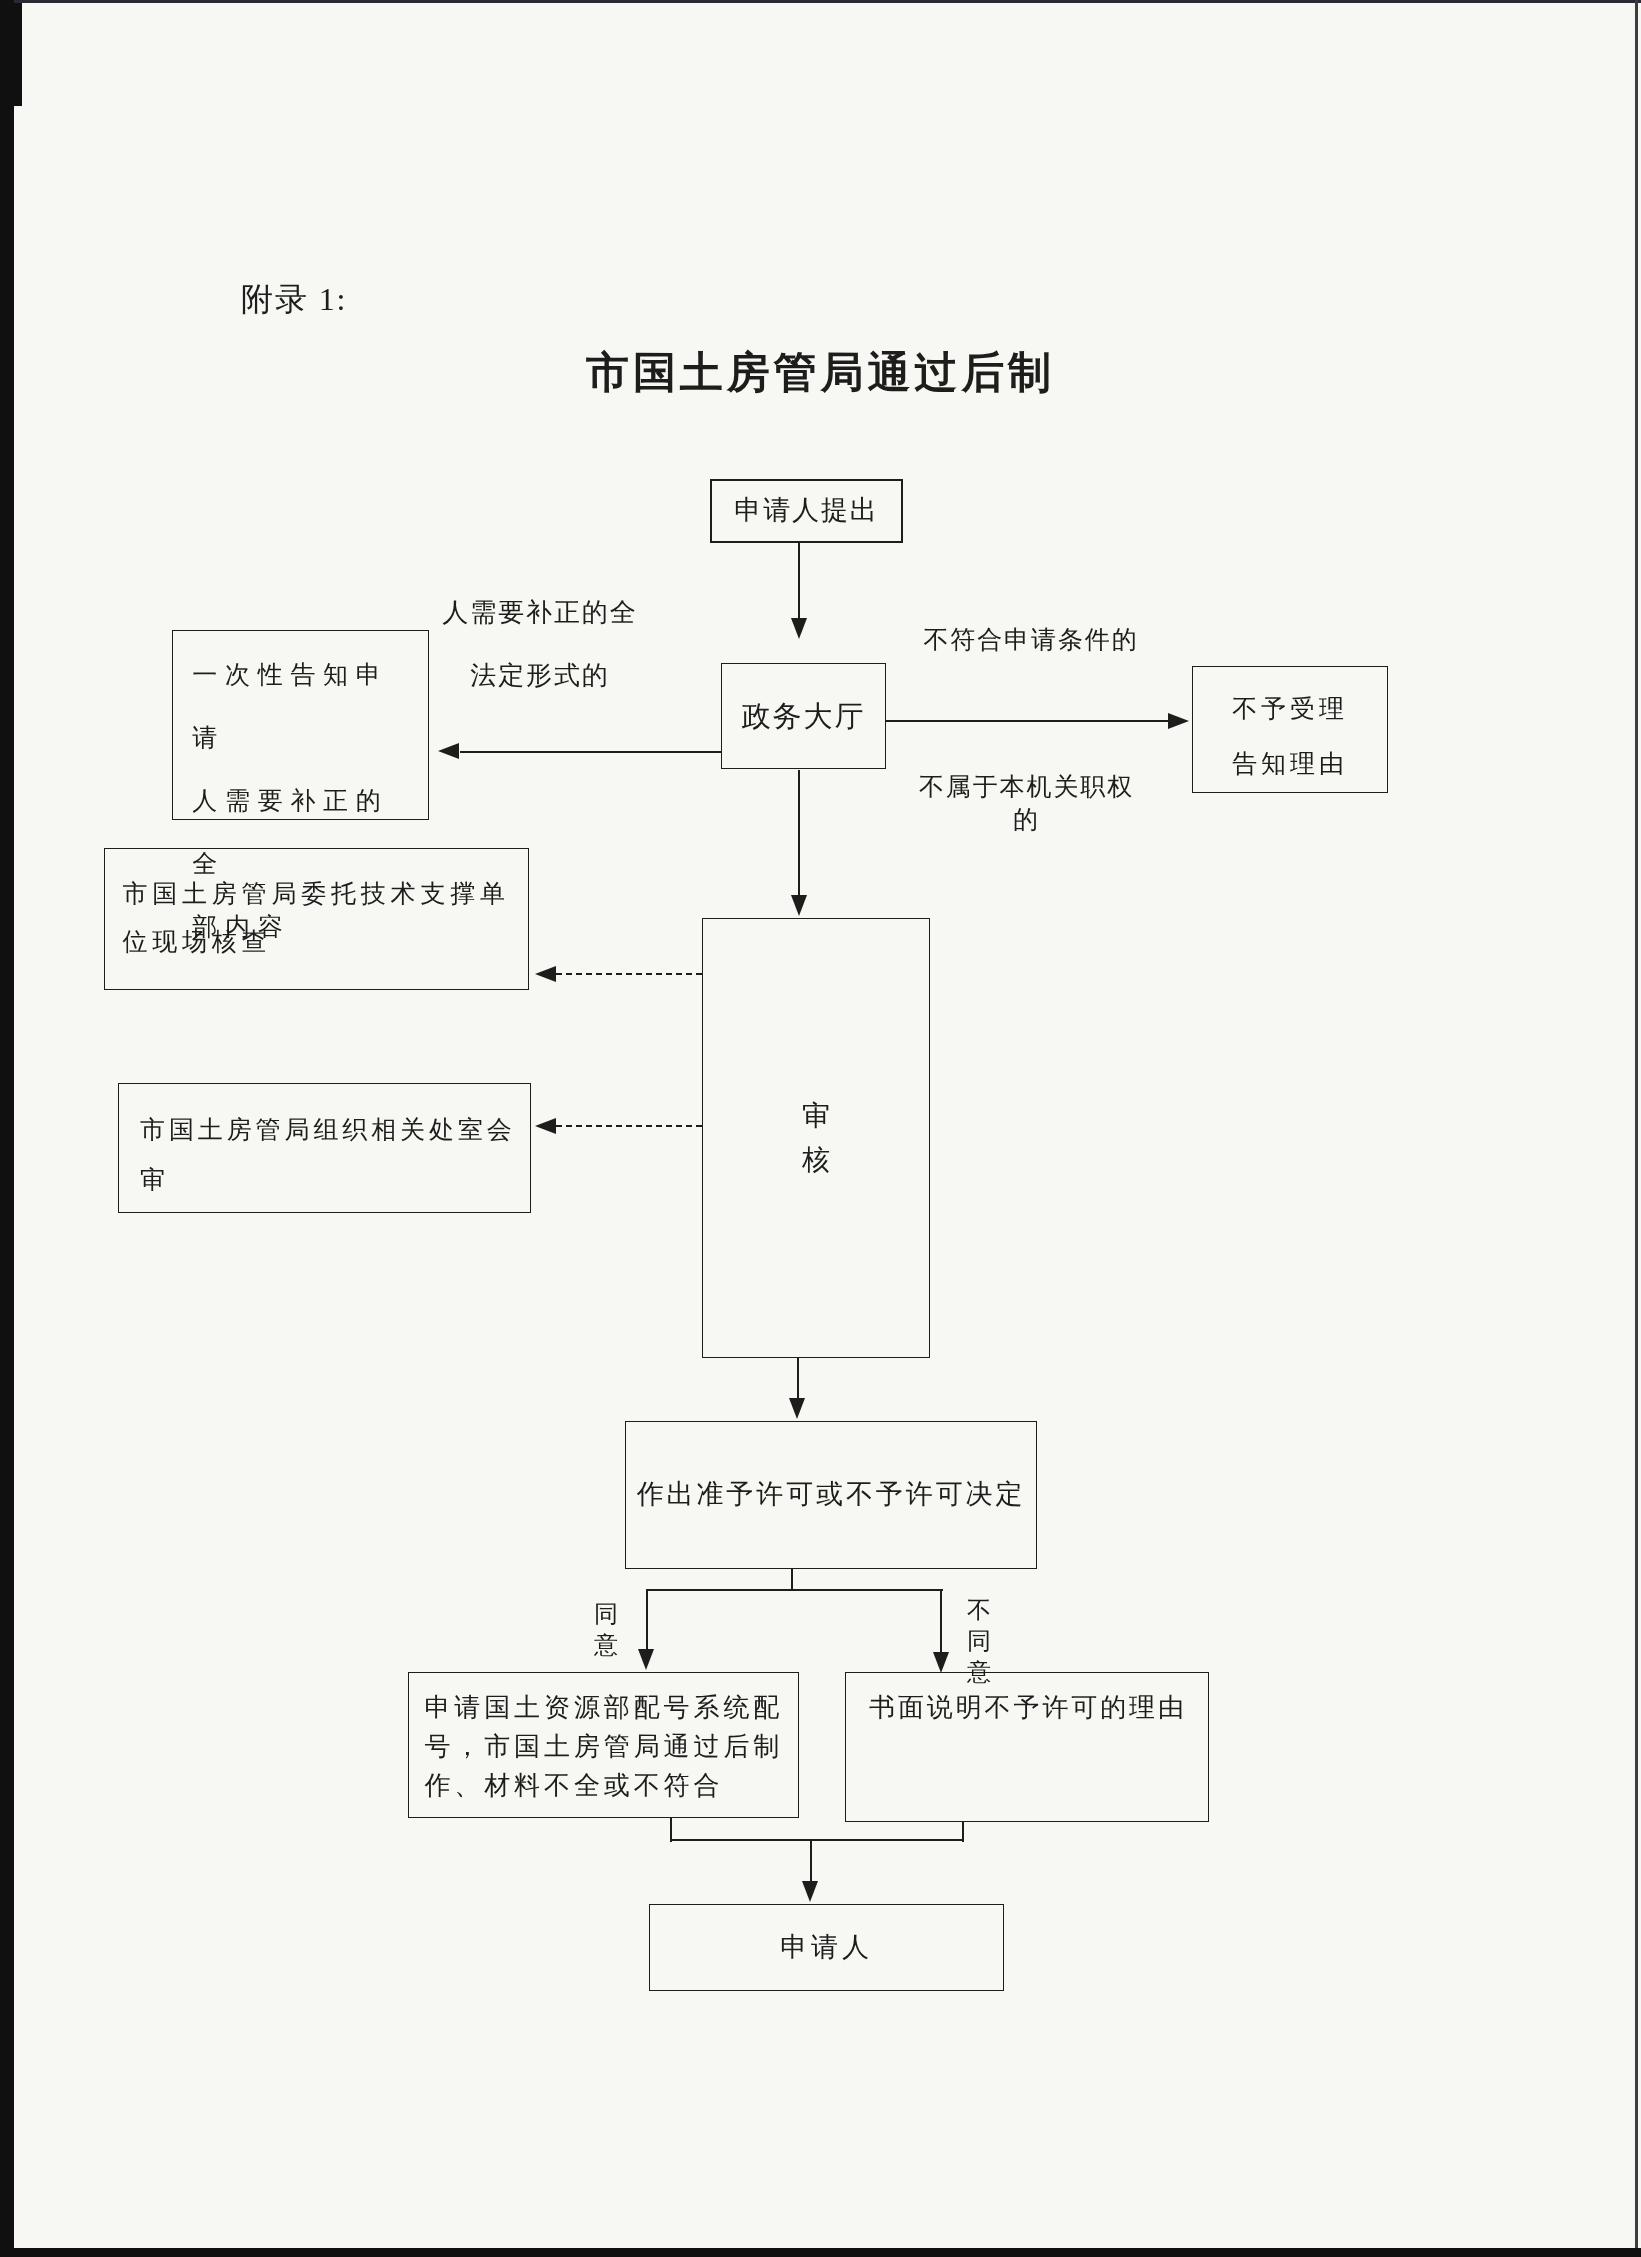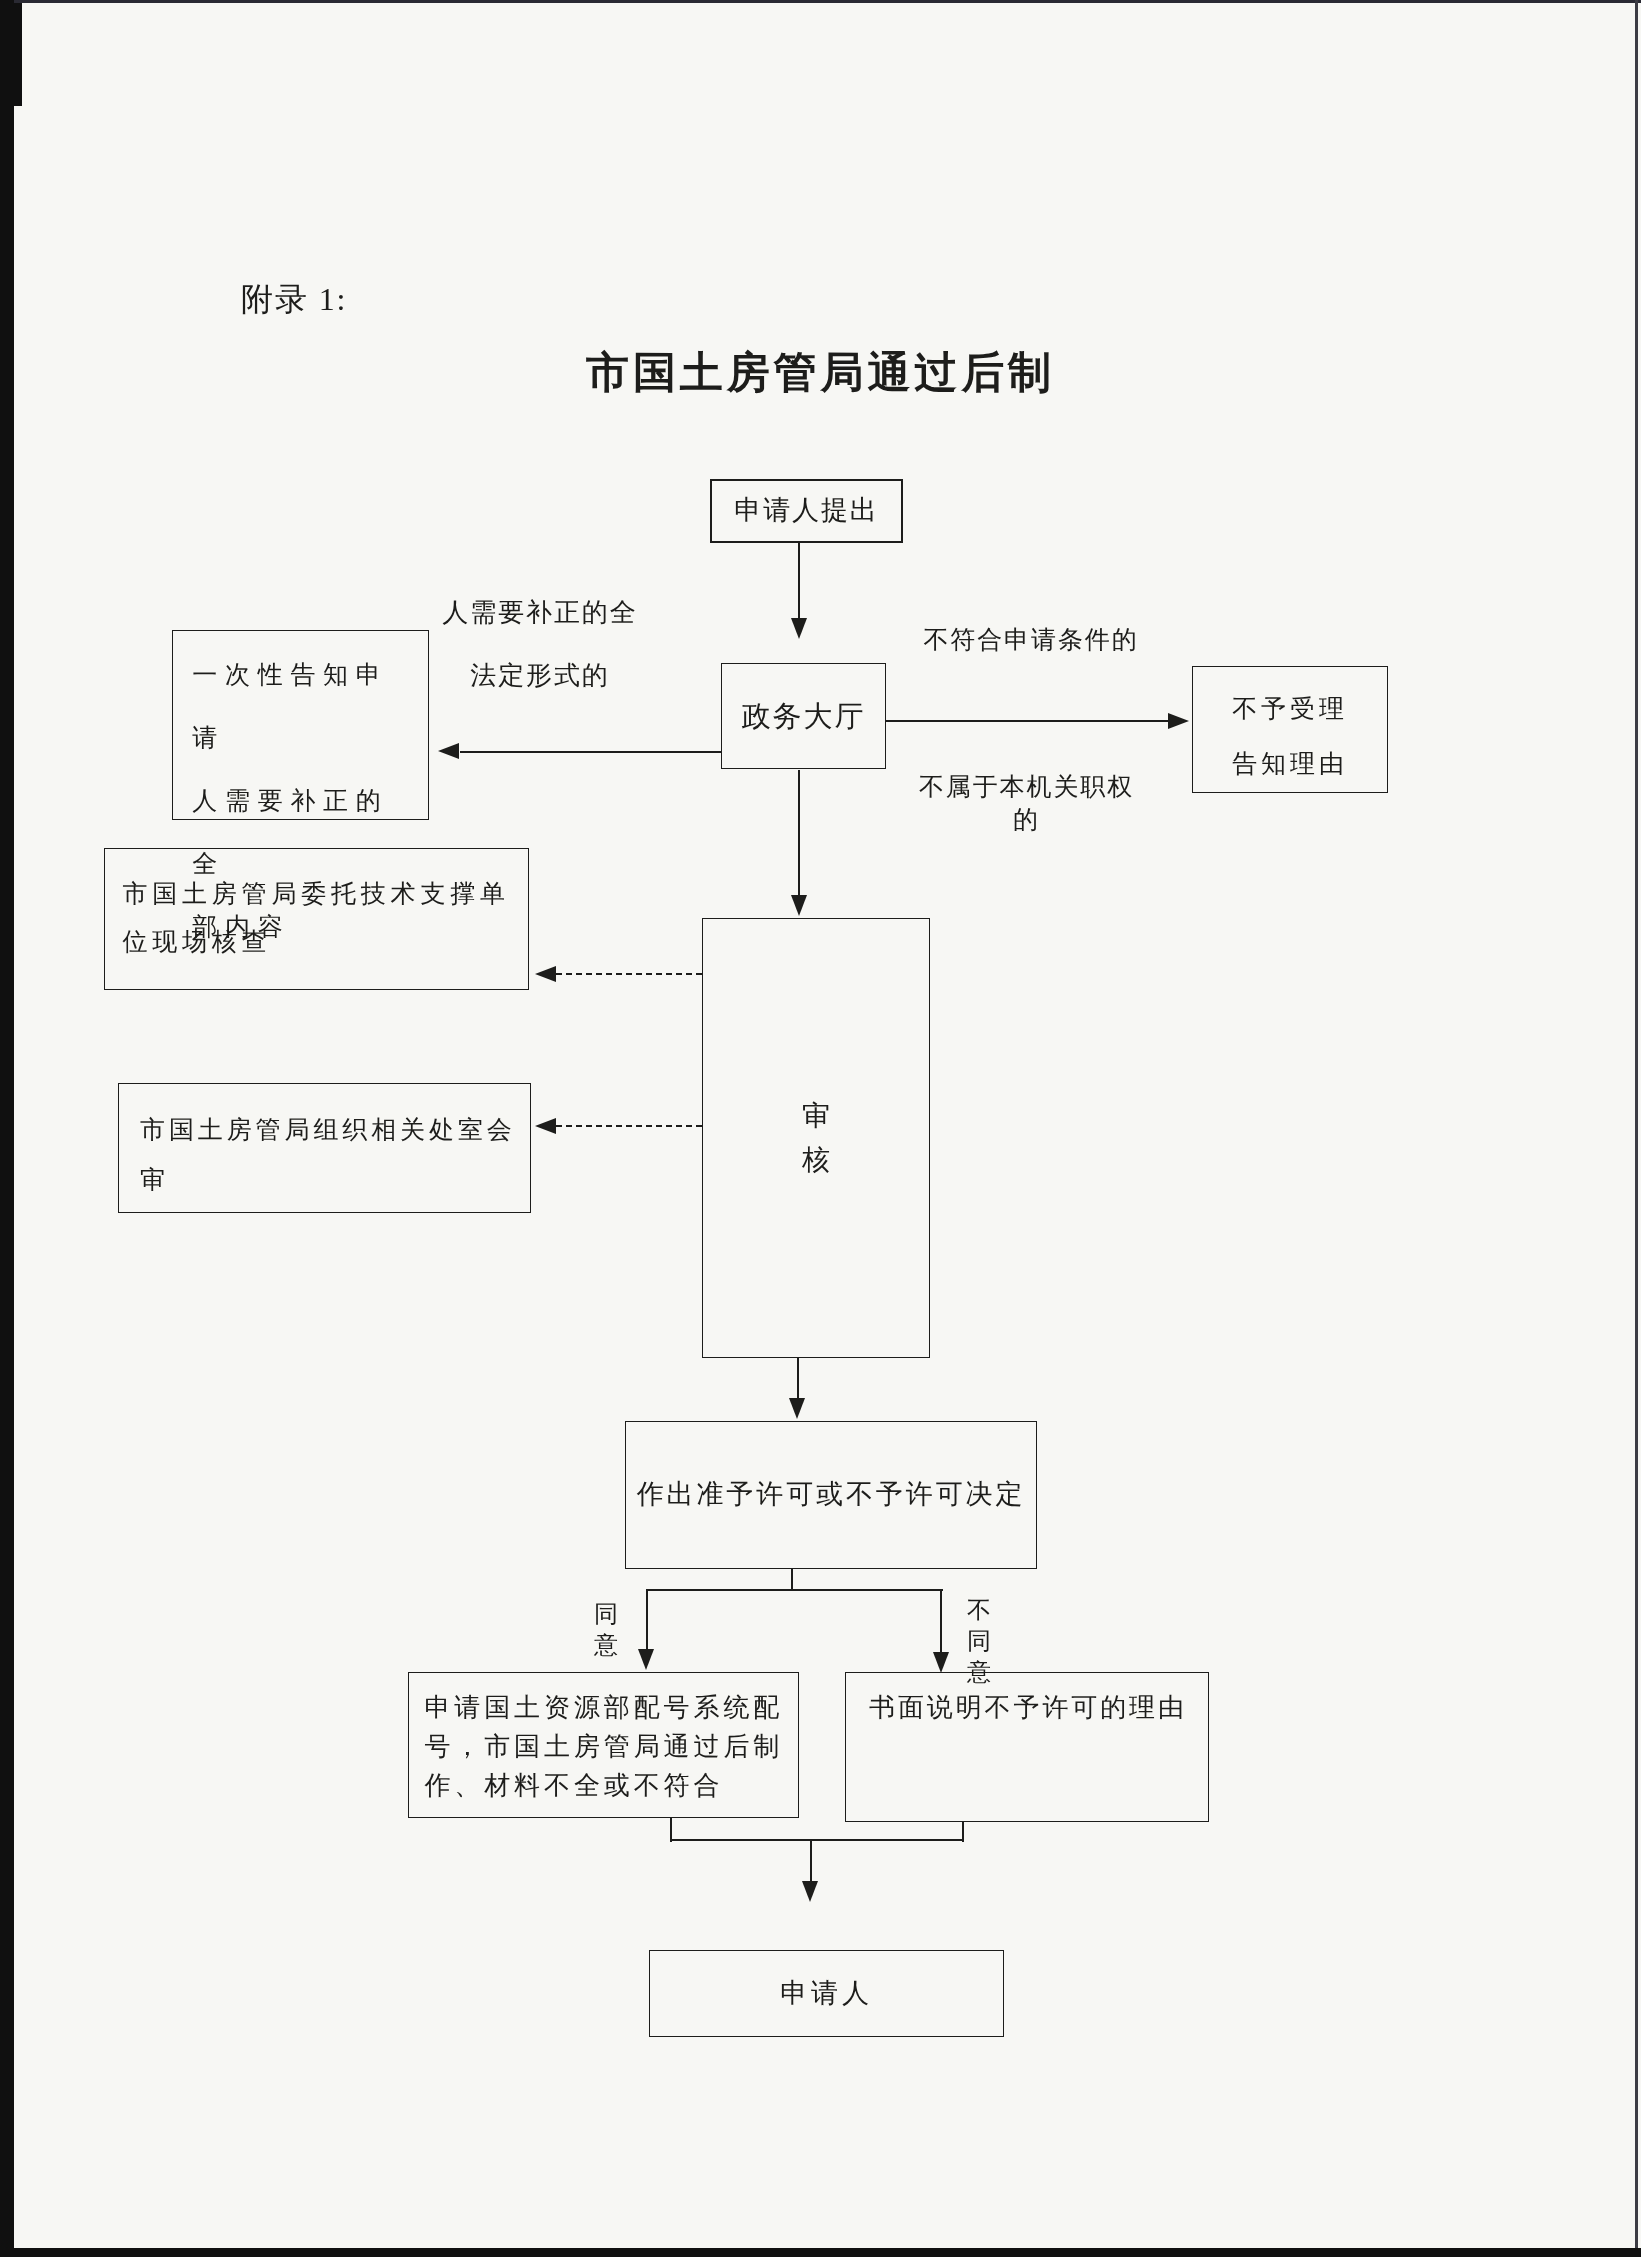--- a/index.html
+++ b/index.html
@@ -101,21 +101,21 @@
   <div class="node" style="left:408px;top:1672px;width:391px;height:146px;padding:15.4px 0 0 15.4px;font-size:26px;letter-spacing:3.9px;line-height:39px;">
     <span class="ln">申请国土资源部配号系统配</span>
     <span class="ln">号，市国土房管局通过后制</span>
     <span class="ln">作、材料不全或不符合</span>
   </div>
 
   <div class="node" style="left:845px;top:1672px;width:364px;height:150px;padding:17.4px 0 0 23px;font-size:26px;letter-spacing:2.9px;">
     <span>书面说明不予许可的理由</span>
   </div>
 
-  <div class="node flexc" style="left:649px;top:1904px;width:355px;height:87px;font-size:27px;letter-spacing:3.9px;margin-top:46px;">
+  <div class="node flexc" style="left:649px;top:1904px;width:355px;height:87px;font-size:27px;letter-spacing:3.9px;">
     <span>申请人</span>
   </div>
 
   <div class="elabel" style="left:434px;top:595px;width:212px;font-size:26px;">人需要补正的全</div>
   <div class="elabel" style="left:434px;top:658px;width:212px;font-size:26px;">法定形式的</div>
   <div class="elabel" style="left:915px;top:623px;width:232px;">不符合申请条件的</div>
   <div class="elabel" style="left:906px;top:770px;width:241px;">不属于本机关职权的</div>
   <div class="vlabel" style="left:589px;top:1599px;">同意</div>
   <div class="vlabel" style="left:962px;top:1595px;">不同意</div>
 

